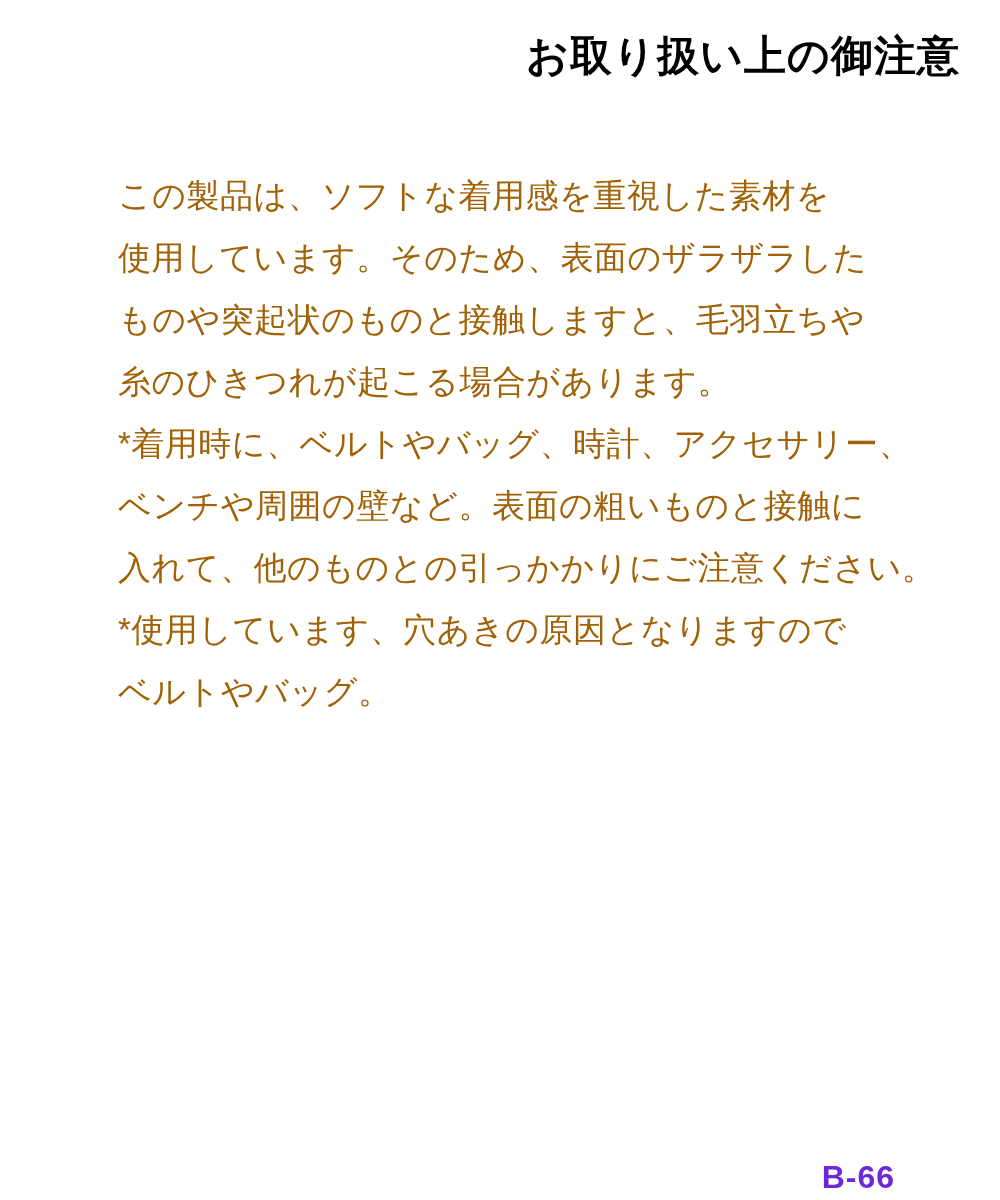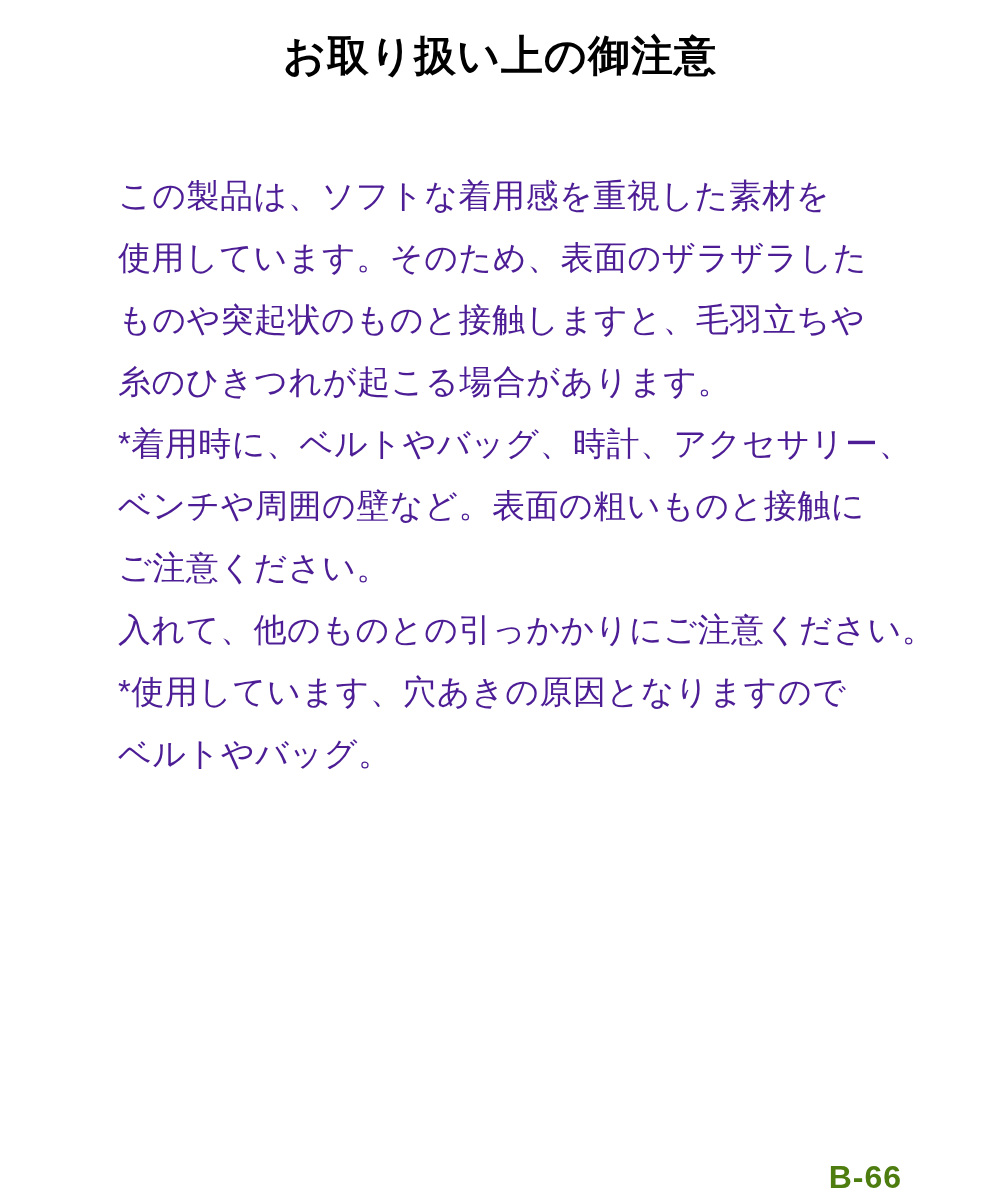--- a/index.html
+++ b/index.html
@@ -16,65 +16,64 @@
     overflow: hidden;
   }
   .page {
     width: 1000px;
     height: 1200px;
     box-sizing: border-box;
     padding: 0;
     position: relative;
   }
   .doc-title {
-    text-align: center;
+    text-align: right;
     font-size: 42px;
     font-weight: bold;
     letter-spacing: 1px;
     margin: 30px 0 0 0;
     padding: 0 40px;
     line-height: 1.25;
     color: #000000;
   }
   .body-block {
     margin-top: 82px;
     padding: 0 118px 0 118px;
   }
   .body-line {
     font-size: 33px;
     line-height: 62px;
     letter-spacing: 0.5px;
     white-space: nowrap;
-    color: #4c1d95;
+    color: #a16207;
   }
   .page-code {
     position: absolute;
-    right: 98px;
+    right: 105px;
     bottom: 34px;
     font-size: 32px;
     font-weight: bold;
     letter-spacing: 1px;
-    color: #4d7c0f;
+    color: #6d28d9;
   }
 </style>
 </head>
 <body>
 
 <div class="page">
 
   <h1 class="doc-title">お取り扱い上の御注意</h1>
 
   <div class="body-block">
     <div class="body-line">この製品は、ソフトな着用感を重視した素材を</div>
     <div class="body-line">使用しています。そのため、表面のザラザラした</div>
     <div class="body-line">ものや突起状のものと接触しますと、毛羽立ちや</div>
     <div class="body-line">糸のひきつれが起こる場合があります。</div>
     <div class="body-line">*着用時に、ベルトやバッグ、時計、アクセサリー、</div>
     <div class="body-line">ベンチや周囲の壁など。表面の粗いものと接触に</div>
-    <div class="body-line">ご注意ください。</div>
     <div class="body-line">入れて、他のものとの引っかかりにご注意ください。</div>
     <div class="body-line">*使用しています、穴あきの原因となりますので</div>
     <div class="body-line">ベルトやバッグ。</div>
   </div>
 
   <div class="page-code">B-66</div>
 
 </div>
 
 </body></html>

